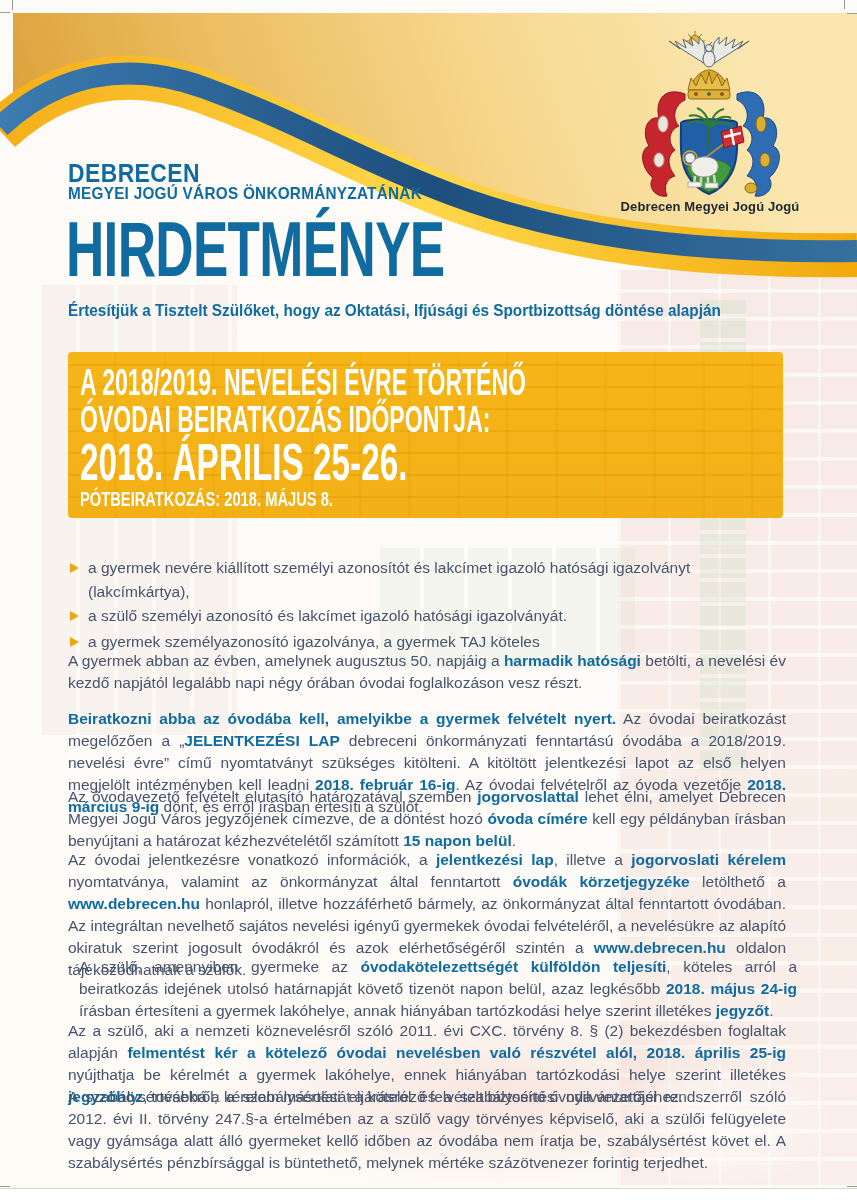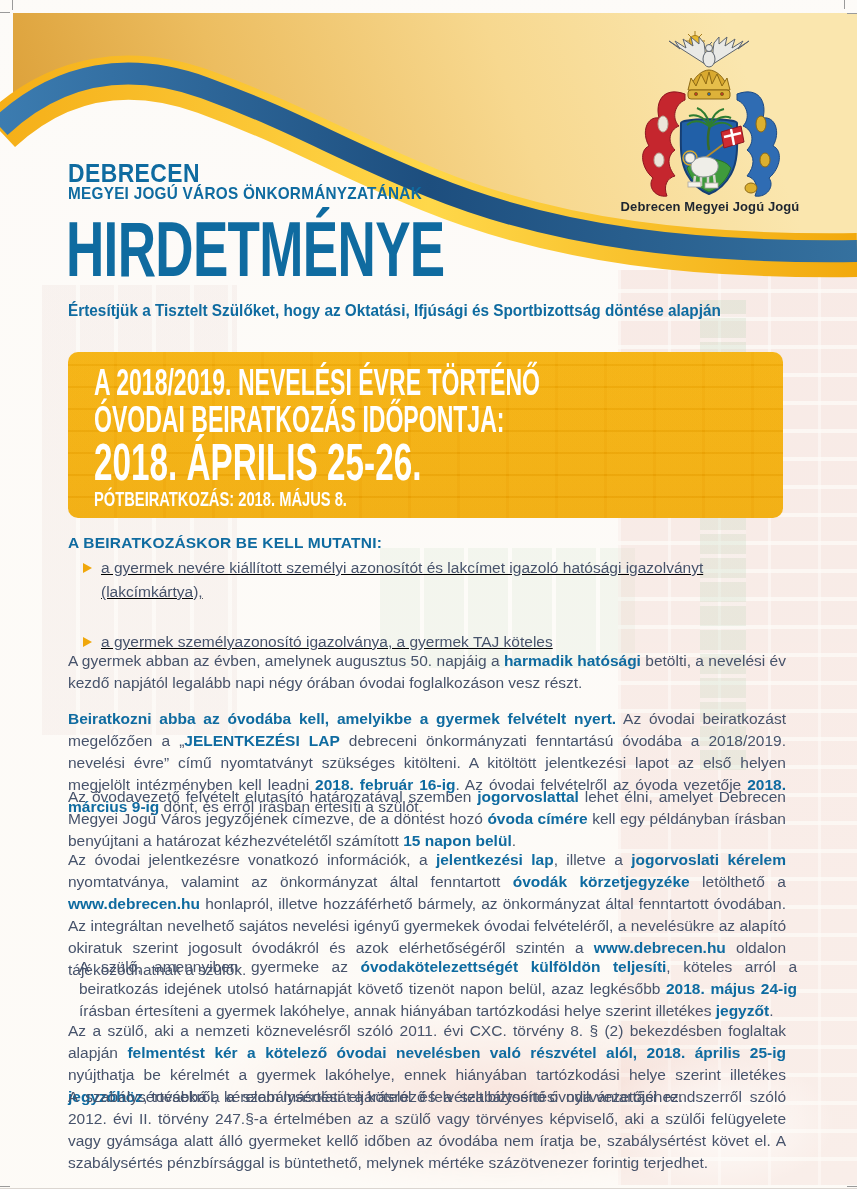--- a/index.html
+++ b/index.html
@@ -46,38 +46,38 @@
   .org1{position:absolute;left:68px;top:158px;font-size:26px;font-weight:bold;
     color:var(--accent);letter-spacing:.5px;transform:scaleX(.88);transform-origin:left top;white-space:nowrap;}
   .org2{position:absolute;left:68px;top:184px;font-size:17px;font-weight:bold;
     color:var(--accent);letter-spacing:.3px;transform:scaleX(.9);transform-origin:left top;white-space:nowrap;}
   .title{position:absolute;left:66px;top:216px;font-size:78px;line-height:66px;font-weight:bold;
     color:var(--accent);letter-spacing:-1px;transform:scaleX(.68);transform-origin:left top;white-space:nowrap;margin:0;}
   .subtitle{position:absolute;left:68px;top:301px;font-size:16.5px;font-weight:bold;
     color:var(--accent);transform:scaleX(.93);transform-origin:left top;white-space:nowrap;}
   
   .notice-box{position:absolute;left:68px;top:352px;width:715px;height:166px;
-    border-radius:10px;overflow:hidden;
+    border-radius:4px;overflow:hidden;
     background:
       repeating-linear-gradient(90deg,rgba(255,205,50,.15) 0 46px,rgba(0,0,0,0) 46px 49px),
       repeating-linear-gradient(0deg,rgba(255,214,80,.18) 0 20px,rgba(0,0,0,.02) 20px 22px),
       linear-gradient(#f1a907,#eda204);
-    padding:12px 0 0 26px;box-sizing:border-box;}
+    padding:12px 0 0 12px;box-sizing:border-box;}
   .nb1,.nb2{color:#fff;font-weight:bold;font-size:36px;line-height:38px;
     transform:scaleX(.64);transform-origin:left top;white-space:nowrap;}
   .nb2{line-height:36px;}
   .nb-date{color:#fff;font-weight:bold;font-size:52px;line-height:48px;
     transform:scaleX(.64);transform-origin:left top;white-space:nowrap;}
   .nb-extra{color:#fff;font-weight:bold;font-size:21px;line-height:26px;
     transform:scaleX(.7);transform-origin:left top;white-space:nowrap;}
   
   .h-sec{position:absolute;left:68px;width:718px;margin:0;font-size:15.5px;font-weight:bold;
     color:var(--accent);letter-spacing:.2px;}
   #sec1{top:534px;} #sec2{top:606px;}
-  .blist{position:absolute;left:81px;width:718px;margin:0;padding:0;list-style:none;text-decoration:underline;}
+  .blist{position:absolute;left:68px;width:718px;margin:0;padding:0;list-style:none;}
   #ul1{top:556px;} #ul2{top:630px;}
   .blist li{display:flex;align-items:flex-start;font-size:15.5px;line-height:24px;color:var(--body);}
   .tri{display:inline-block;width:0;height:0;flex:0 0 auto;margin:7px 9px 0 2px;
     border-left:9px solid var(--gold);border-top:5px solid transparent;border-bottom:5px solid transparent;}
   .para{position:absolute;left:68px;width:718px;margin:0;font-size:15.5px;line-height:22px;
     color:var(--body);text-align:justify;}
   #p1{top:650px;} #p2{top:708px;} #p3{top:786px;} #p4{top:849px;}
   #p5{top:956px;margin-left:11px;} #p6{top:1020px;} #p7{top:1086px;}
   .para .hl{font-weight:bold;color:var(--accent);}
   
@@ -213,25 +213,28 @@
   <h1 class="title">HIRDETMÉNYE</h1>
   <div class="subtitle">Értesítjük a Tisztelt Szülőket, hogy az Oktatási, Ifjúsági és Sportbizottság döntése alapján</div>
 
   <div class="notice-box">
     <div class="nb1">A 2018/2019. NEVELÉSI ÉVRE TÖRTÉNŐ</div>
     <div class="nb2">ÓVODAI BEIRATKOZÁS IDŐPONTJA:</div>
     <div class="nb-date">2018. ÁPRILIS 25-26.</div>
     <div class="nb-extra">PÓTBEIRATKOZÁS: 2018. MÁJUS 8.</div>
   </div>
 
-  <h2 class="h-sec" id="sec1">A BEIRATKOZÁSKOR BE KELL MUTATNI:</h2>
   <ul class="blist" id="ul1">
       <li>
         <span class="tri"></span>
         <span>a gyermek nevére kiállított személyi azonosítót és lakcímet igazoló hatósági igazolványt (lakcímkártya),</span>
+      </li>
+      <li>
+        <span class="tri"></span>
+        <span>a szülő személyi azonosító és lakcímet igazoló hatósági igazolványát.</span>
       </li>
     </ul>
 
   <ul class="blist" id="ul2">
       <li>
         <span class="tri"></span>
         <span>a gyermek személyazonosító igazolványa, a gyermek TAJ köteles</span>
       </li>
     </ul>
 

